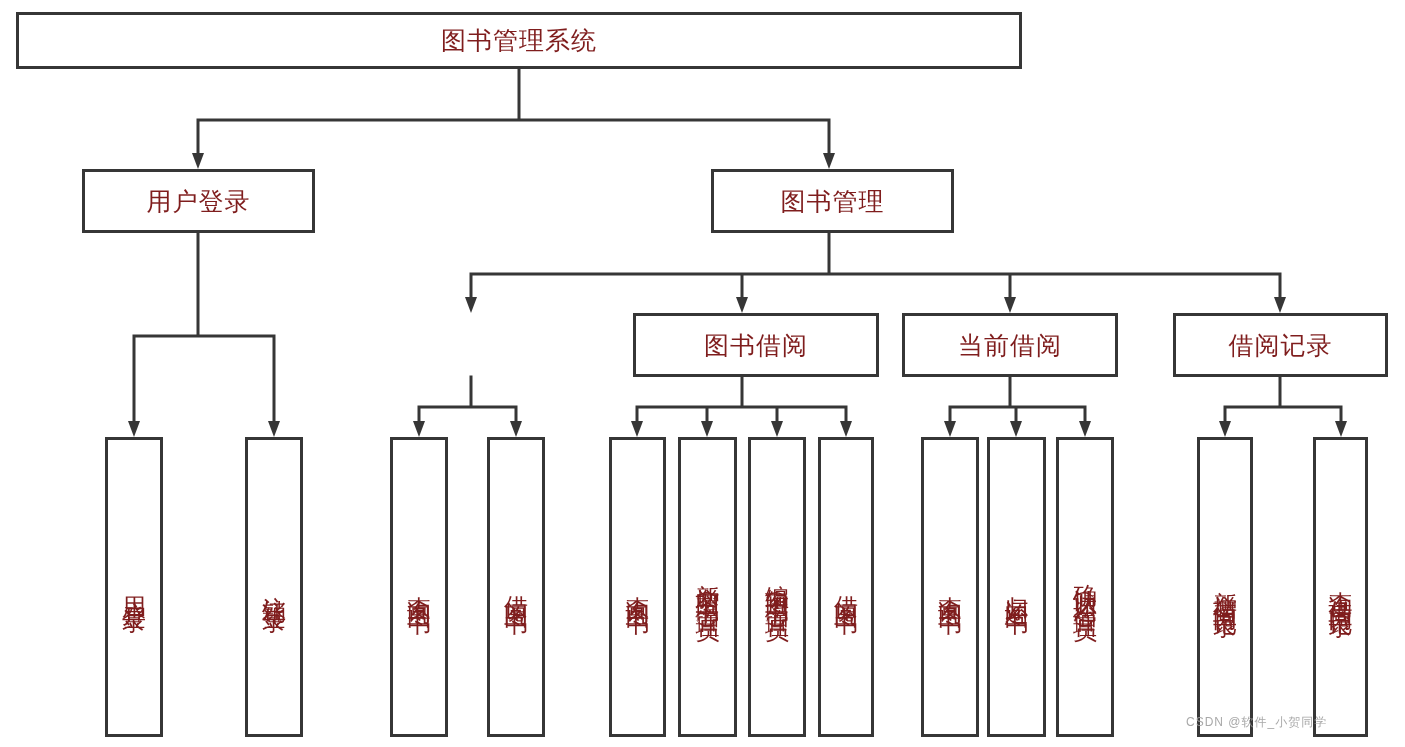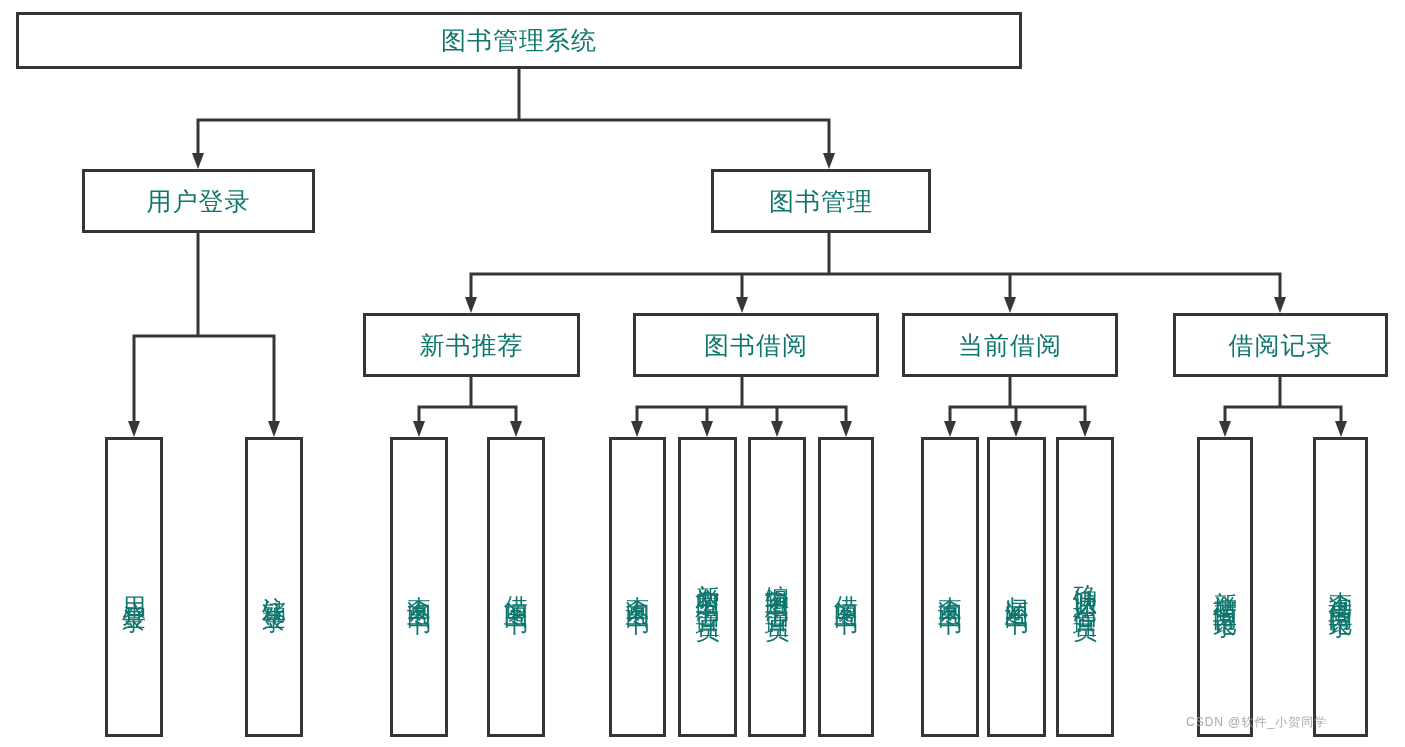--- a/index.html
+++ b/index.html
@@ -18,21 +18,21 @@
     pointer-events: none;
   }
   .node {
     position: absolute;
     box-sizing: border-box;
     border: 3px solid #363636;
     background: #ffffff;
     display: flex;
     align-items: center;
     justify-content: center;
-    color: #0f766e;
+    color: #7f1d1d;
   }
   .node .lbl {
     font-size: 25px;
     font-weight: 500;
     letter-spacing: 1px;
     white-space: nowrap;
   }
   .node.vert .lbl {
     writing-mode: vertical-rl;
     text-orientation: mixed;
@@ -96,27 +96,24 @@
     </g>
   </svg>
 
   <div class="node" style="left:16px;top:12px;width:1006px;height:57px">
     <span class="lbl">图书管理系统</span>
   </div>
 
   <div class="node" style="left:82px;top:169px;width:233px;height:64px">
     <span class="lbl">用户登录</span>
   </div>
-  <div class="node" style="left:711px;top:169px;width:220px;height:64px">
+  <div class="node" style="left:711px;top:169px;width:243px;height:64px">
     <span class="lbl">图书管理</span>
   </div>
 
-  <div class="node" style="left:363px;top:313px;width:217px;height:64px">
-    <span class="lbl">新书推荐</span>
-  </div>
   <div class="node" style="left:633px;top:313px;width:246px;height:64px">
     <span class="lbl">图书借阅</span>
   </div>
   <div class="node" style="left:1173px;top:313px;width:215px;height:64px">
     <span class="lbl">借阅记录</span>
   </div>
   <div class="node" style="left:902px;top:313px;width:216px;height:64px">
     <span class="lbl">当前借阅</span>
   </div>
 

